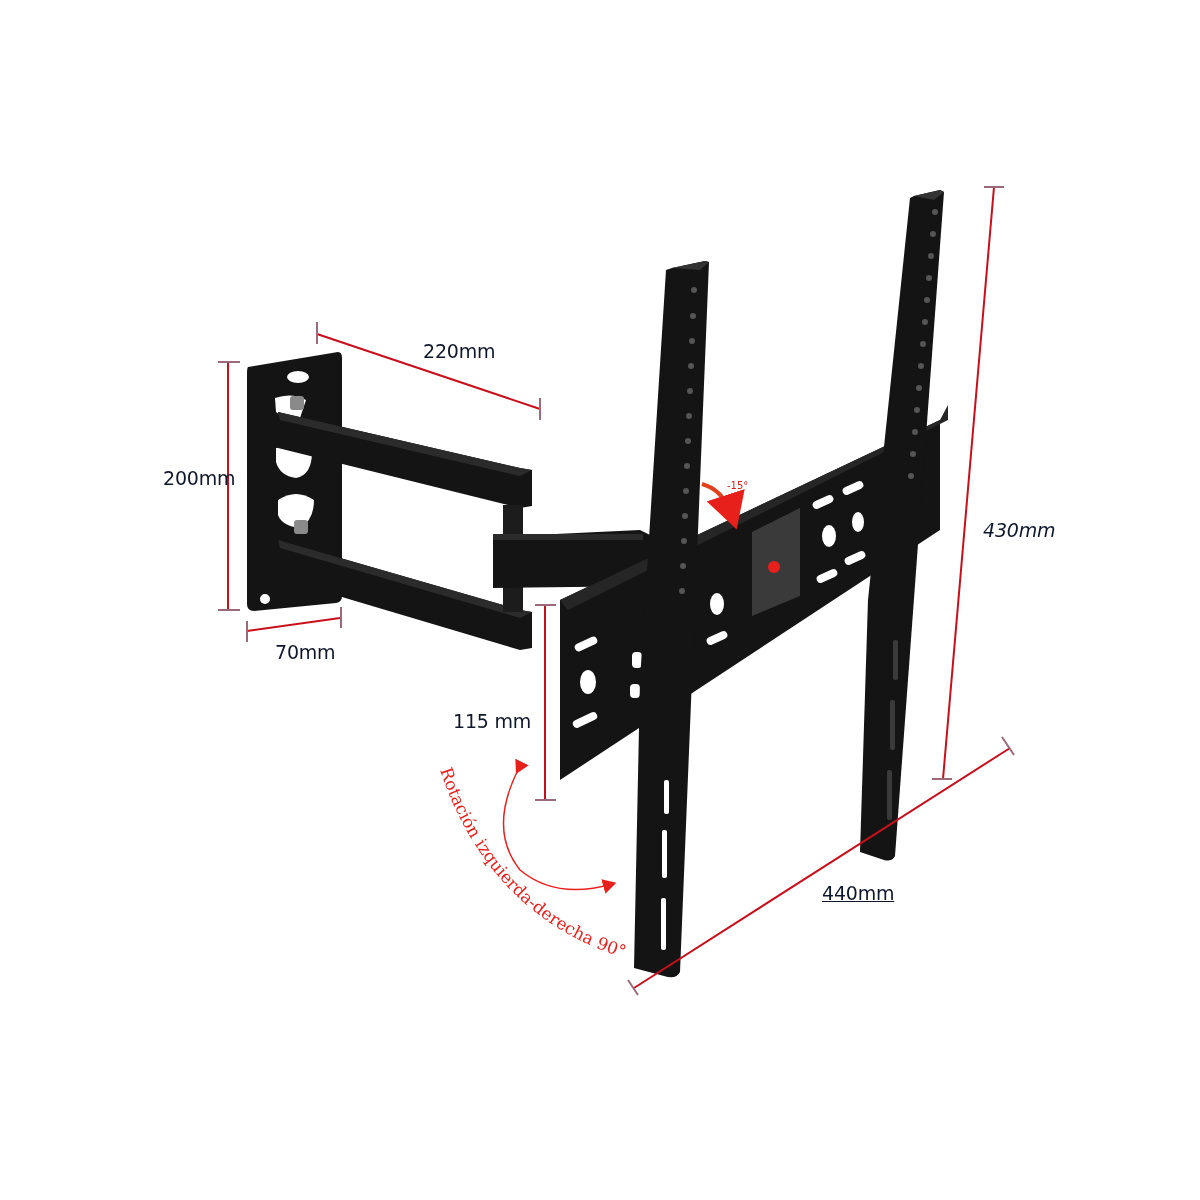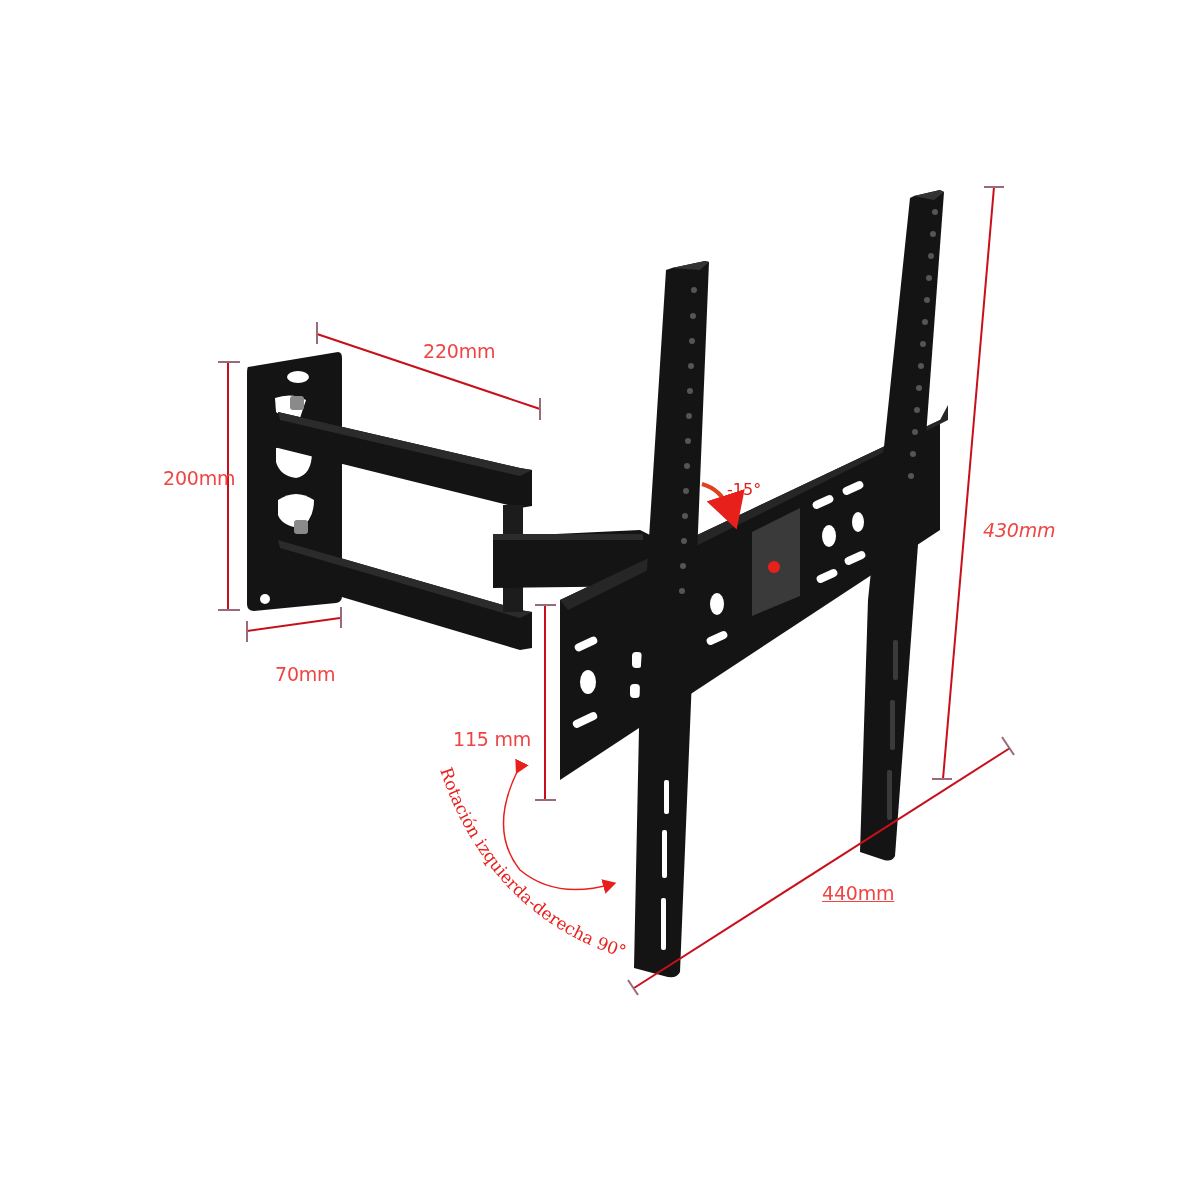--- a/index.html
+++ b/index.html
@@ -1,19 +1,19 @@
 <!DOCTYPE html>
 <html><head>
 <meta charset="utf-8">
 <style>
   html, body { margin: 0; padding: 0; background: #ffffff; }
   body { width: 1200px; height: 1200px; position: relative; overflow: hidden; font-family: "DejaVu Sans", sans-serif; }
   #canvas { position: absolute; left: 0; top: 0; width: 1200px; height: 1200px; }
-  .dim-label { position: absolute; font-family: "DejaVu Sans", sans-serif; font-size: 19px; color: #ef4444; white-space: nowrap; letter-spacing: -0.2px; }
-  .tilt-label { position: absolute; font-family: "DejaVu Sans", sans-serif; font-size: 16px; color: #e0201a; white-space: nowrap; }
+  .dim-label { position: absolute; font-family: "DejaVu Sans", sans-serif; font-size: 19px; color: #0f172a; white-space: nowrap; letter-spacing: -0.2px; }
+  .tilt-label { position: absolute; font-family: "DejaVu Sans", sans-serif; font-size: 10px; color: #e0201a; white-space: nowrap; }
   .rot-text { font-family: "DejaVu Serif", serif; font-size: 17px; fill: #e8201c; }
 </style>
 </head>
 <body>
 
 <svg id="canvas" viewBox="0 0 1200 1200" xmlns="http://www.w3.org/2000/svg">
   <defs>
     <marker id="arrowRed" markerWidth="10" markerHeight="10" refX="6" refY="5" orient="auto">
       <path d="M0,0 L9,5 L0,10 z" fill="#e8201c"></path>
     </marker>
@@ -153,17 +153,17 @@
 
   <path d="M518 770 Q488 830 520 870 Q556 900 612 884" stroke="#e8201c" stroke-width="1.5" fill="none" marker-end="url(#arrowRed)" marker-start="url(#arrowRed)"></path>
 
   <text class="rot-text">
     <textPath href="#rotPath" id="rotTextPath">Rotación izquierda-derecha 90°</textPath>
   </text>
 </svg>
 
 <div class="dim-label" style="left:423px; top:340px;">220mm</div>
 <div class="dim-label" style="left:142px; top:467px;margin-left:21px;">200mm</div>
-<div class="dim-label" style="left:275px; top:641px;margin-top:22px;">70mm</div>
-<div class="dim-label" style="left:453px; top:728px;">115 mm</div>
+<div class="dim-label" style="left:275px; top:641px;">70mm</div>
+<div class="dim-label" style="left:453px; top:710px;">115 mm</div>
 <div class="dim-label" style="left:983px; top:519px;font-style:italic;">430mm</div>
 <div class="dim-label" style="left:822px; top:882px;text-decoration:underline;">440mm</div>
 <div class="tilt-label" style="left:727px; top:480px;">-15°</div>
 
 </body></html>

